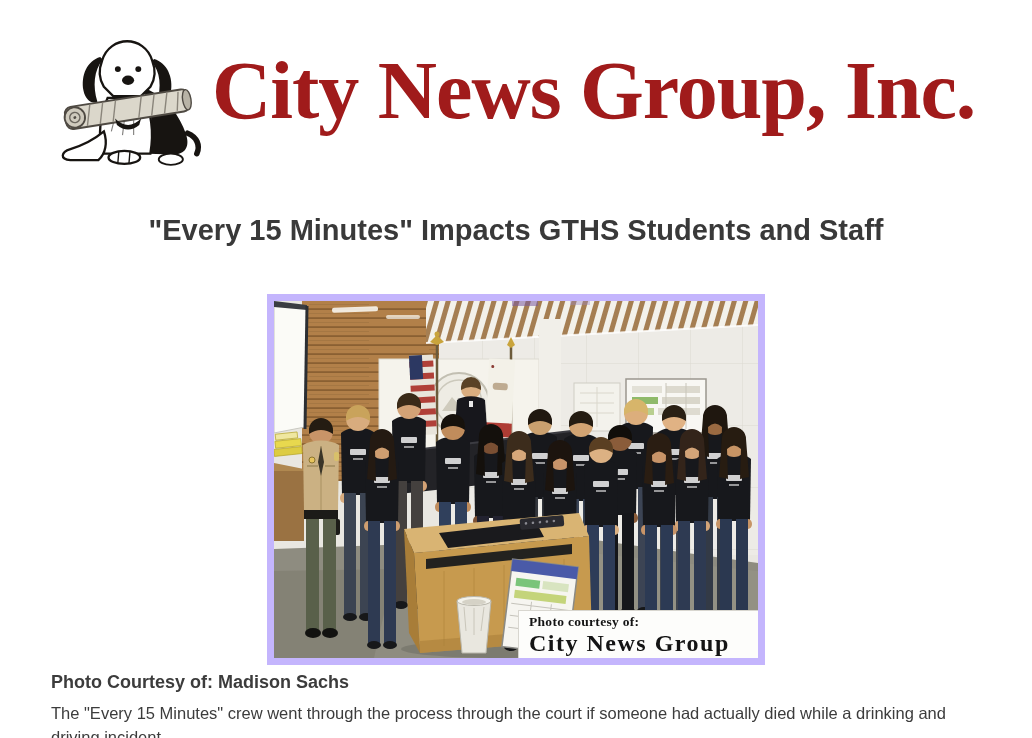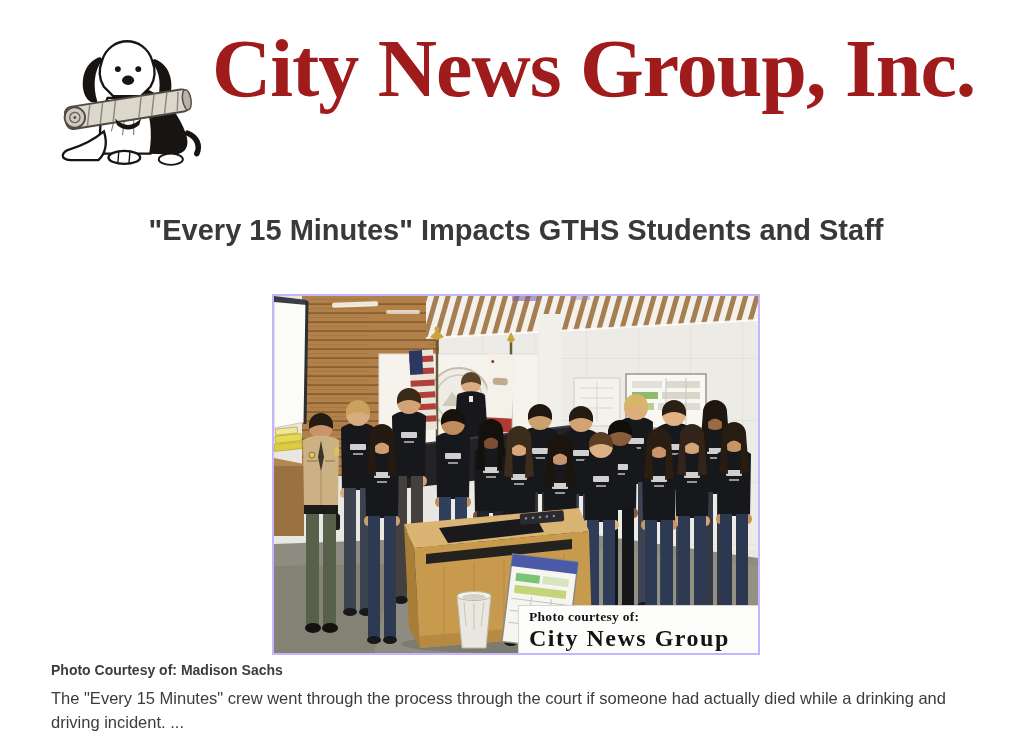--- a/index.html
+++ b/index.html
@@ -5,38 +5,38 @@
   html,body{margin:0;padding:0;}
   body{
     width:1032px;height:738px;background:#ffffff;overflow:hidden;
     font-family:"Liberation Sans",sans-serif;color:#3c3c3c;
   }
   
   .site-header{padding:26px 0 0 50px;display:flex;align-items:flex-start;text-decoration:none;}
   .dog{width:158px;height:142px;flex:0 0 auto;}
   .logo-text{
     font-family:"Liberation Serif",serif;font-weight:bold;color:#a01b1b;
-    font-size:82px;line-height:1;margin-left:4px;margin-top:2px;letter-spacing:-1px;white-space:nowrap;
+    font-size:82px;line-height:1;margin-left:4px;margin-top:24px;letter-spacing:-1px;white-space:nowrap;
   }
   
   .headline{
     margin:46px 20px 0;text-align:center;font-size:29px;font-weight:bold;color:#393939;letter-spacing:0;
   }
   
-  figure.photo{margin:47px auto 0;width:484px;height:357px;position:relative;padding:0;border:2px solid #c4b5fd;box-sizing:content-box;}
+  figure.photo{margin:47px auto 0;width:484px;height:357px;position:relative;padding:0;border:7px solid #c4b5fd;box-sizing:content-box;}
   figure.photo svg{display:block;}
   .photo-cap{
     position:absolute;right:0;bottom:0;width:240px;height:48px;background:#fdfdfb;
     border-top:1px solid #d8d6cf;border-left:1px solid #d8d6cf;box-sizing:border-box;
     padding:3px 0 0 10px;font-family:"Liberation Serif",serif;color:#141414;
   }
   .photo-cap .l1{font-size:13.5px;font-weight:bold;letter-spacing:.3px;}
   .photo-cap .l2{font-size:24px;font-weight:bold;letter-spacing:1.5px;margin-top:0;}
   
-  .credit{margin:7px 0 0 51px;font-size:14px;font-weight:bold;color:#3c3c3c;}
+  .credit{margin:7px 0 0 51px;font-size:18px;font-weight:bold;color:#3c3c3c;}
   .body-text{margin:9px 60px 0 51px;font-size:16.5px;line-height:1.43;color:#3c3c3c;}
 </style>
 </head>
 <body>
 
 <a class="site-header" href="#">
 
   <svg class="dog" viewBox="0 0 170 150" xmlns="http://www.w3.org/2000/svg">
     <path d="M54 32 C40 36 33 52 36 68 C38 78 45 83 51 80 C46 64 47 46 57 35 Z" fill="#171411"></path>
     <path d="M112 34 C126 38 133 54 130 70 C128 80 121 84 115 81 C120 65 119 47 109 37 Z" fill="#171411"></path>

